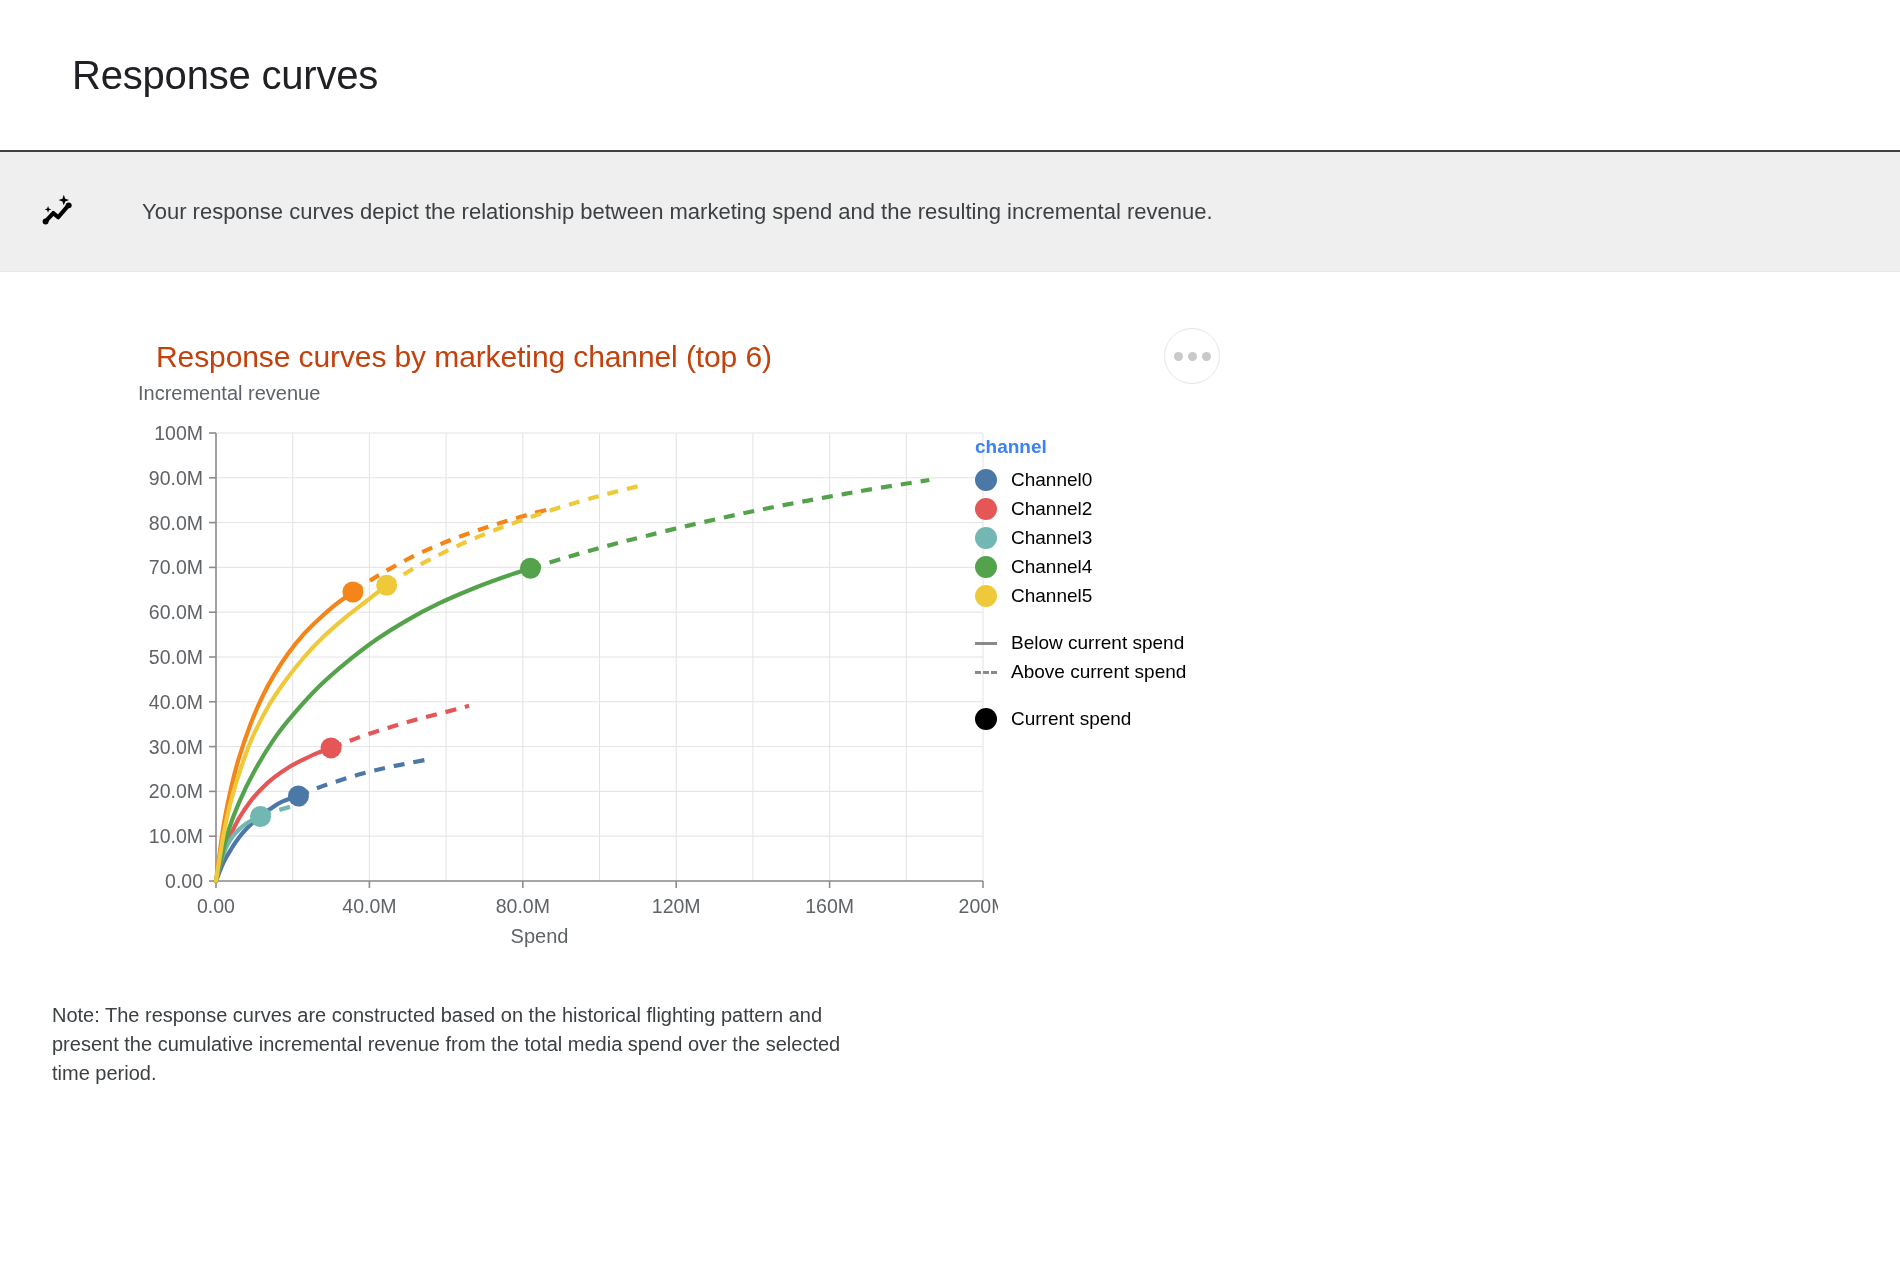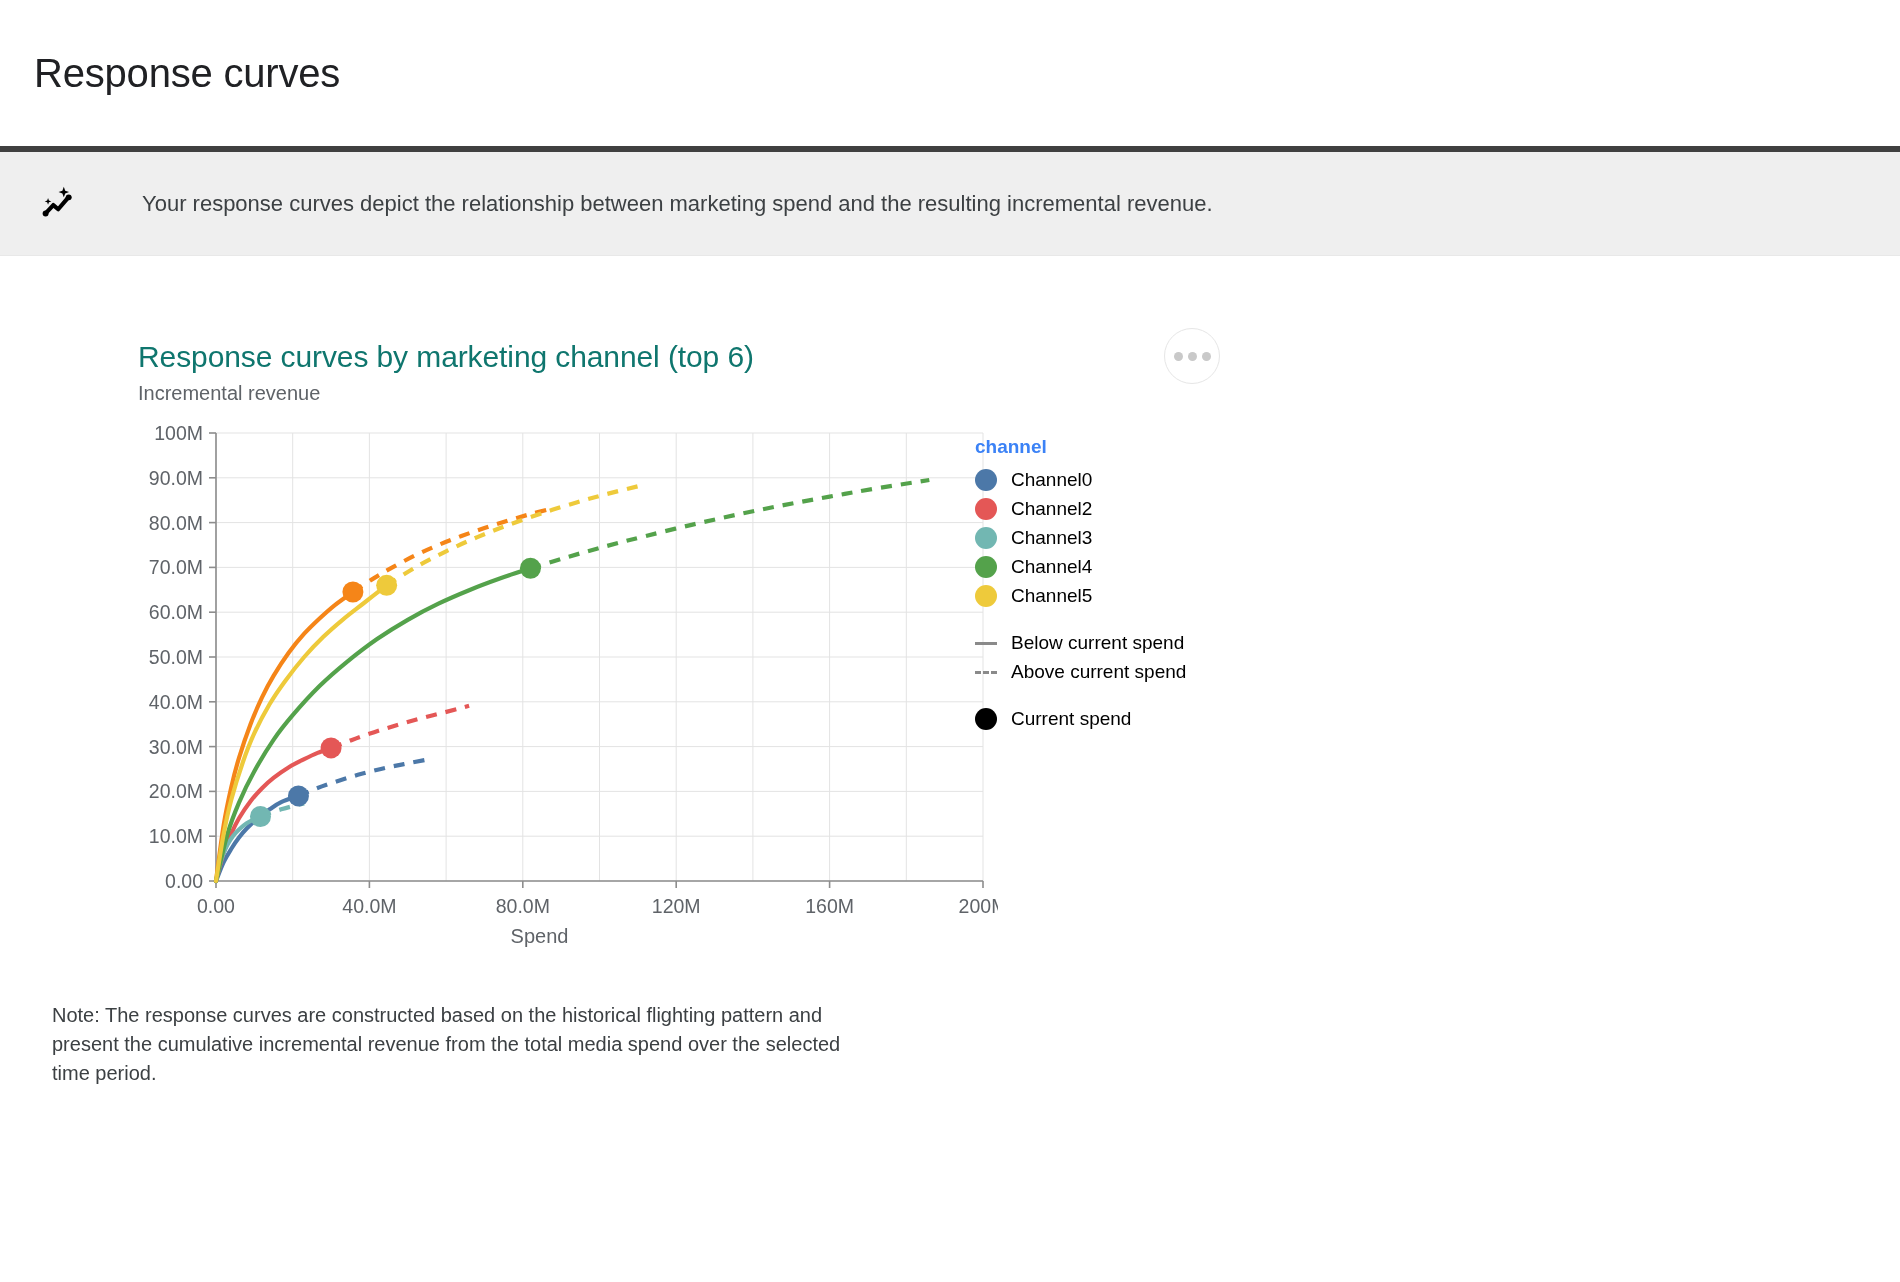--- a/index.html
+++ b/index.html
@@ -8,51 +8,51 @@
     background:#ffffff;
     font-family:"Liberation Sans", sans-serif;
     color:#202124;
     overflow:hidden;
   }
   .page{position:relative;width:1900px;height:1282px;}
 
   
   .page-header{
     height:152px;
-    border-bottom:6px solid #404040;
+    border-bottom:2px solid #404040;
     display:flex;align-items:center;
     box-sizing:border-box;
-    padding-left:34px;
+    padding-left:72px;
   }
   .page-title{
     font-size:40px;font-weight:400;color:#202124;letter-spacing:-0.2px;
   }
 
   
   .banner{
-    height:104px;background:#efefef;
+    height:120px;background:#efefef;
     display:flex;align-items:center;
     box-sizing:border-box;padding-left:38px;
     border-bottom:1px solid #e8e8e8;
     text-align:center;
   }
   .banner-icon{width:46px;height:46px;flex:0 0 46px;display:flex;align-items:center;justify-content:center;}
   .banner-text{
     margin-left:58px;font-size:22px;color:#3c4043;line-height:1.35;
   }
 
   
   .card{
     position:absolute;left:0;top:292px;width:1900px;
   }
   .card-head{
     position:relative;
     padding:48px 0 0 138px;
   }
-  .card-title{font-size:30px;color:#0f766e;font-weight:400;letter-spacing:-0.1px;}
+  .card-title{font-size:30px;color:#c2410c;font-weight:400;letter-spacing:-0.1px;margin-left:18px;}
   .card-subtitle{font-size:20px;color:#5f6368;margin-top:8px;}
   .more-btn{
     position:absolute;right:0;top:36px;
     width:54px;height:54px;border-radius:50%;
     border:1px solid #e6e6e6;background:#fff;
     display:flex;align-items:center;justify-content:center;gap:5px;
     cursor:pointer;
     transform:translateX(-680px);
   }
   .more-dot{width:9px;height:9px;border-radius:50%;background:#c9c9c9;display:block;}

